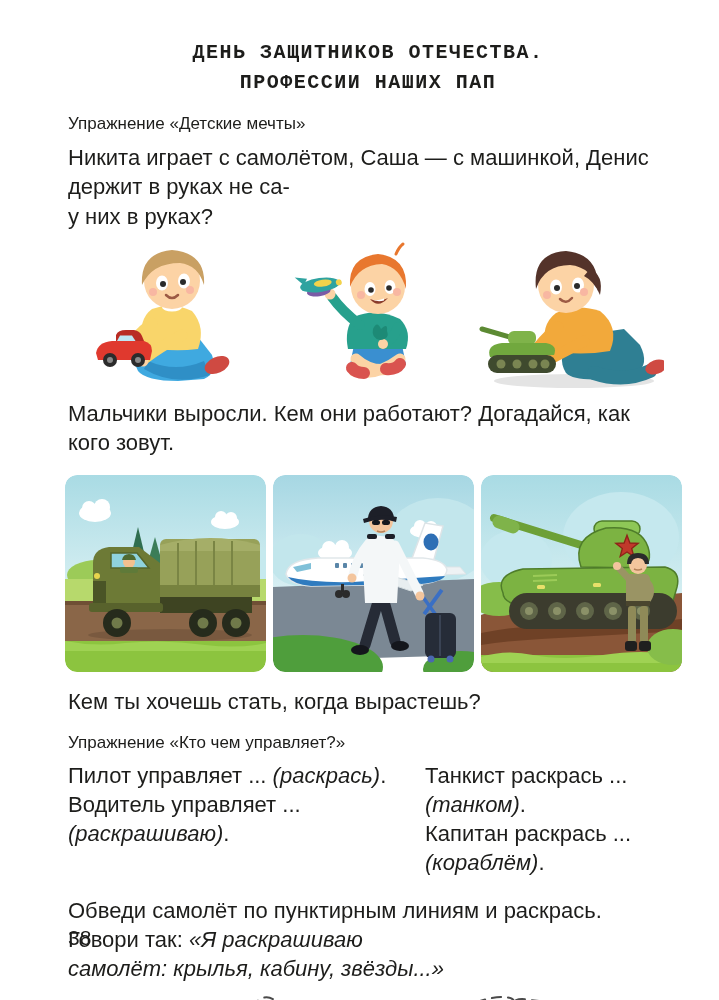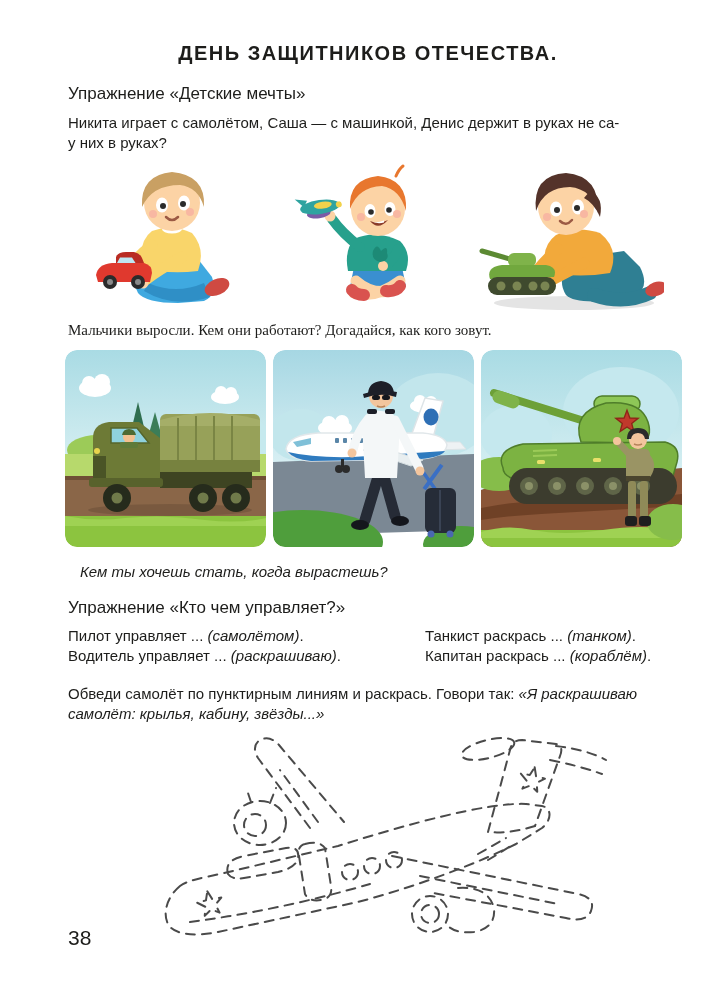--- a/index.html
+++ b/index.html
@@ -1,47 +1,48 @@
 <!DOCTYPE html>
 <html lang="ru"><head>
 <meta charset="utf-8">
 <style>
   html,body{margin:0;padding:0;background:#fff;}
   .page{
     position:relative; width:719px; height:1000px; background:#ffffff;
     font-family:"Liberation Sans", sans-serif; color:#1d1d1b; overflow:hidden;
     box-sizing:border-box; padding:30px 51px 0 68px;
   }
-  .title{ text-align:center; font-family:Liberation Sans, sans-serif; font-weight:bold;
+  .title{ text-align:center; font-family:Liberation Mono, monospace; font-weight:bold;
     font-size:20px; letter-spacing:1.5px; line-height:1.5; margin:8px 0 16px; }
   .heading{ font-size:17px; font-weight:normal; margin:4px 0 9px; }
-  .line{ font-size:15px; line-height:1.33; }
+  .line{ font-size:22px; line-height:1.33; }
   .it{ font-style:italic; }
   .para{ margin:0 0 4px; }
   .boys-row{ display:flex; justify-content:space-between; align-items:flex-end;
     height:152px; margin:6px 4px 10px 18px; }
   .boys-row svg{ display:block; }
-  .caption{ margin:4px 0 9px;font-family:Liberation Serif, serif; }
+  .caption{ margin:4px 0 18px; }
   .cards-row{ display:flex; gap:7px; margin-left:-3px; }
   .card{ width:201px; height:197px; border-radius:12px; overflow:hidden; flex:0 0 auto; }
-  .question{ margin:15px 12px 0;font-style:italic; }
+  .question{ margin:15px 0 0; }
   .h2b{ margin:16px 0 8px; }
   .ex-grid{ display:grid; grid-template-columns:357px auto; }
   .trace-para{ margin-top:18px; }
   .plane-wrap{ margin:2px 0 0 90px; }
   .pagenum{ position:absolute; left:68px; top:926px; font-size:21px; }
   svg{ shape-rendering:geometricPrecision; }
 </style>
 </head>
 <body>
 
 <div class="page">
 
   <div class="title">
     <div>ДЕНЬ ЗАЩИТНИКОВ ОТЕЧЕСТВА.</div>
+    <div>ПРОФЕССИИ НАШИХ ПАП</div>
   </div>
 
   <div class="heading">Упражнение «Детские мечты»</div>
 
   <div class="para">
     <div class="line">Никита играет с самолётом, Саша — с машинкой, Денис держит в руках не са-</div>
     <div class="line">у них в руках?</div>
   </div>
 
   <div class="boys-row">
@@ -354,21 +355,21 @@
     </svg>
   </div>
 
   <div class="line question">Кем ты хочешь стать, когда вырастешь?</div>
 
   <div class="heading h2b">Упражнение «Кто чем управляет?»</div>
 
   <div class="ex-grid">
     <div class="col">
       <div class="line">
-        <span>Пилот управляет ... </span><span class="it">(самолётом)</span><span>.</span>
+        <span>Пилот управляет ... </span><span class="it">(раскрась)</span><span>.</span>
       </div>
       <div class="line">
         <span>Водитель управляет ... </span><span class="it">(раскрашиваю)</span><span>.</span>
       </div>
     </div>
     <div class="col">
       <div class="line">
         <span>Танкист раскрась ... </span><span class="it">(танком)</span><span>.</span>
       </div>
       <div class="line">

